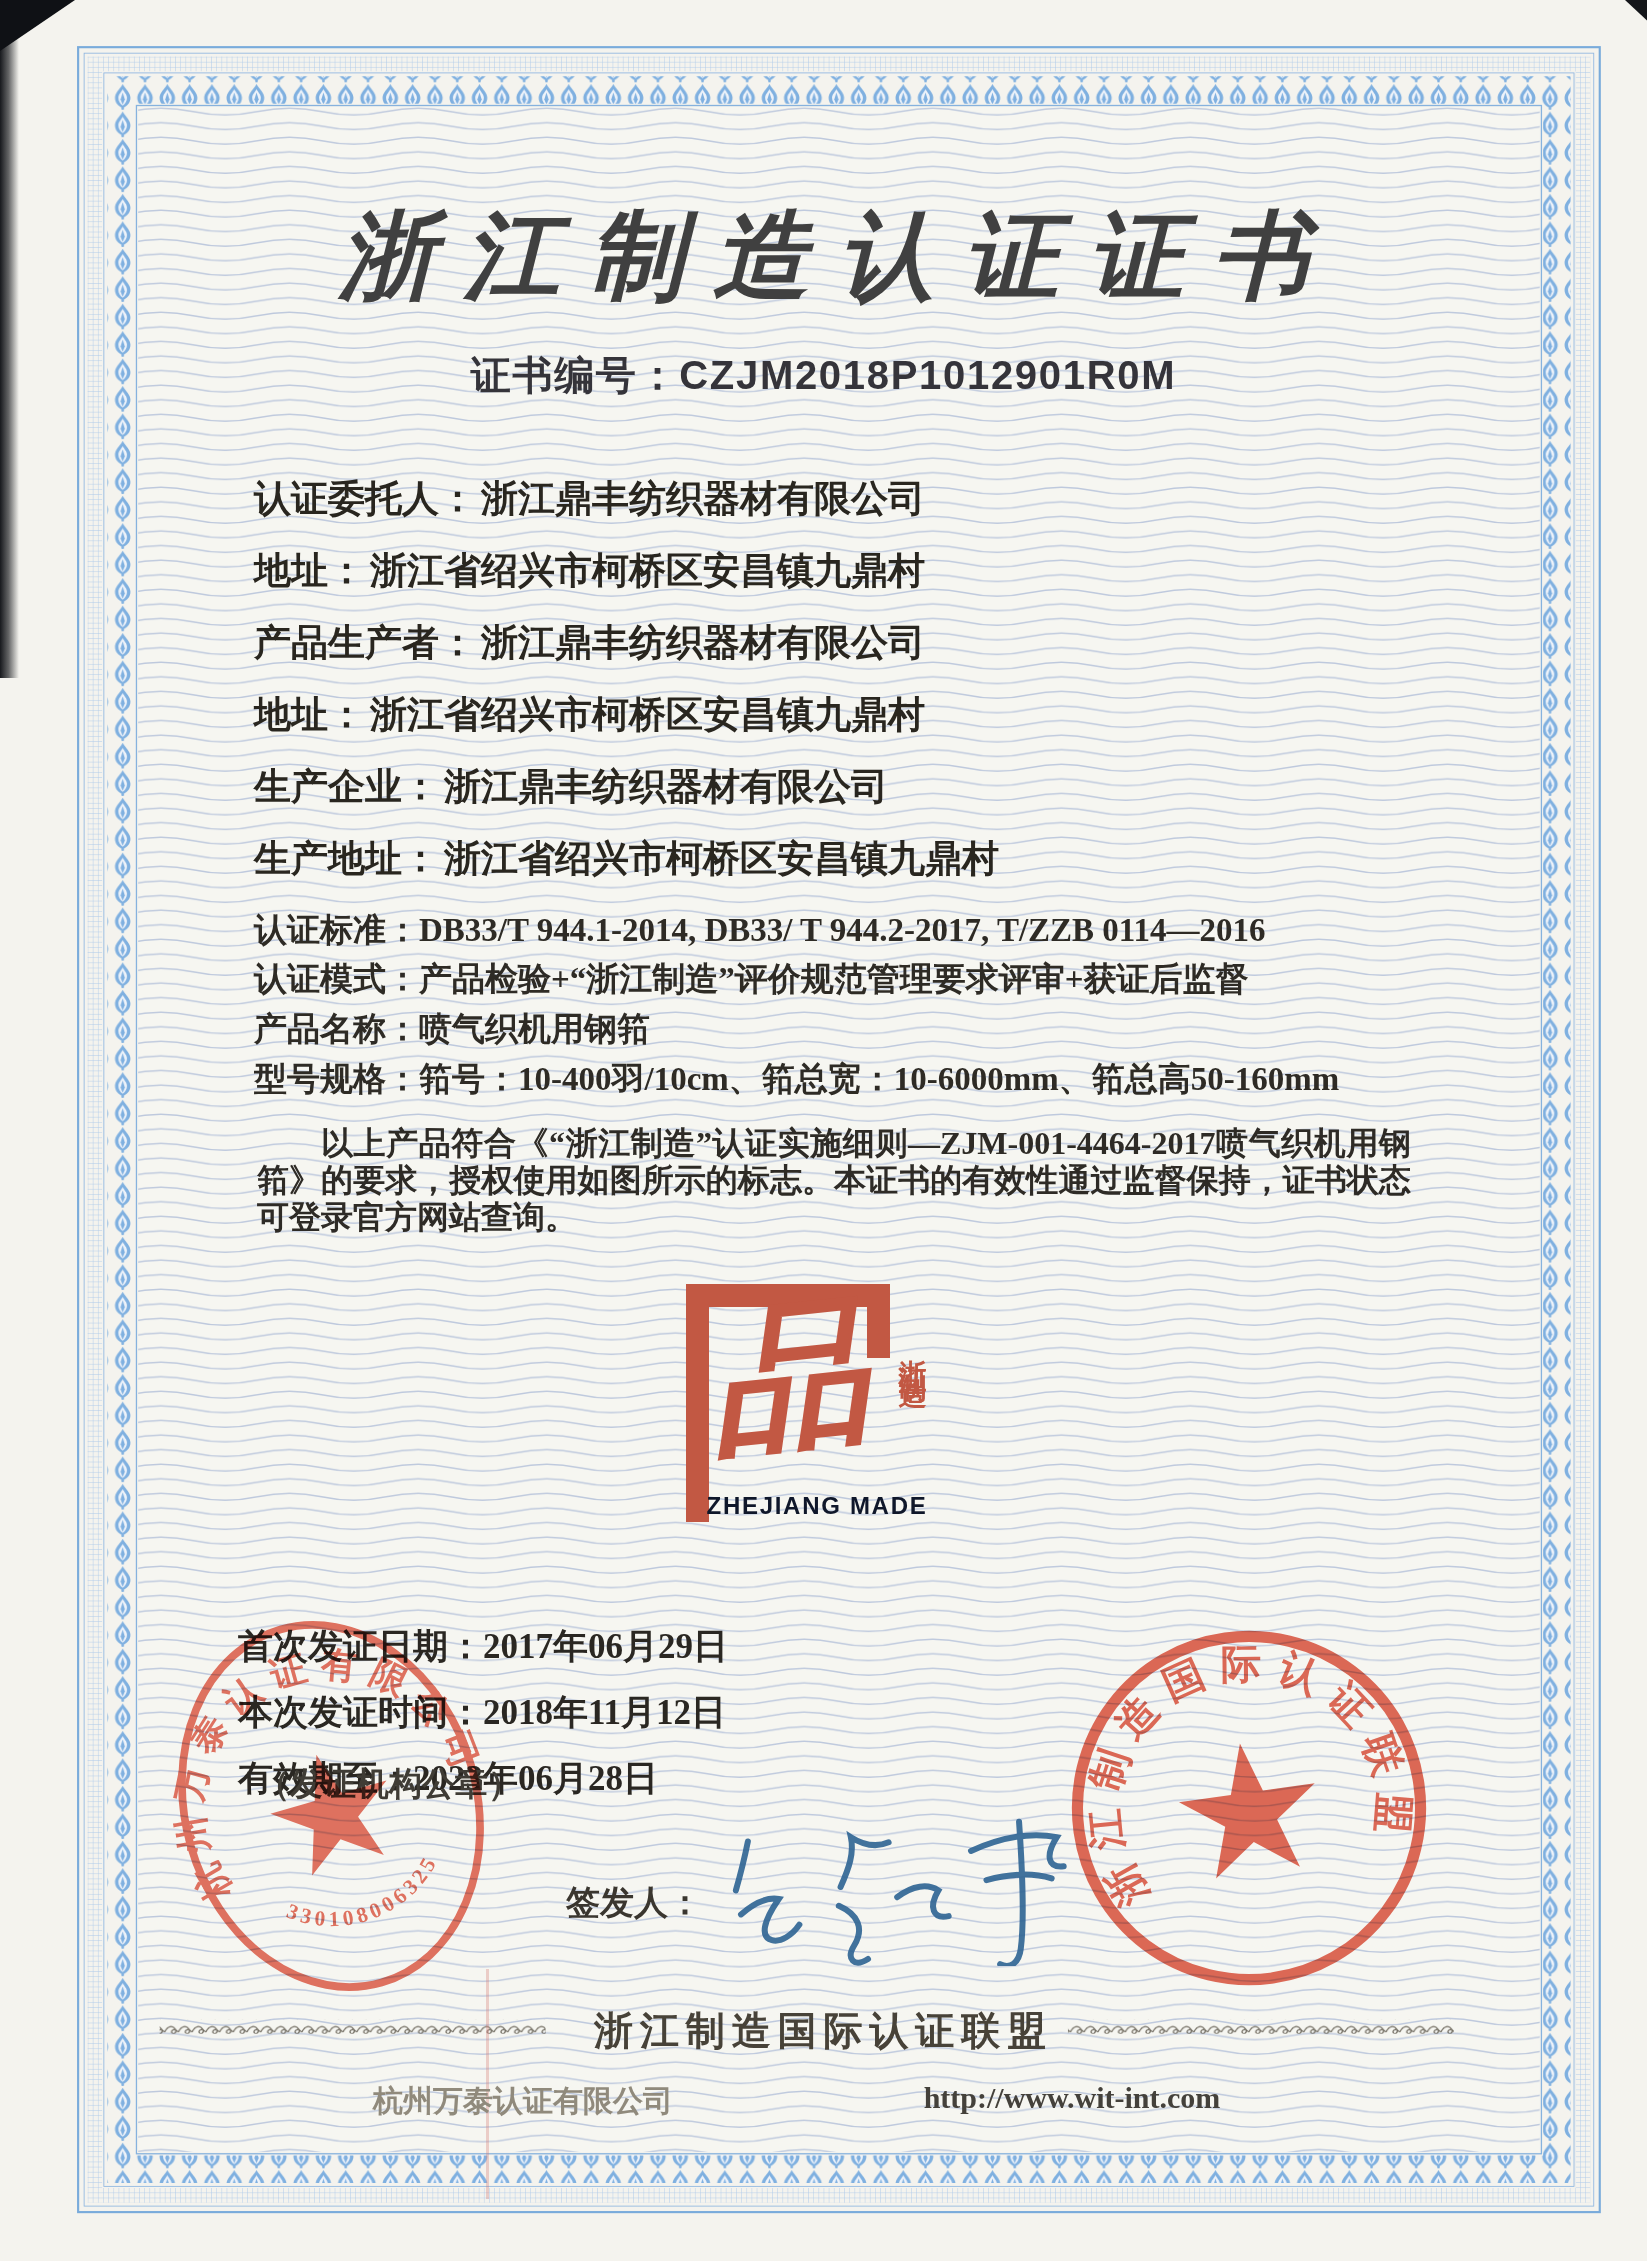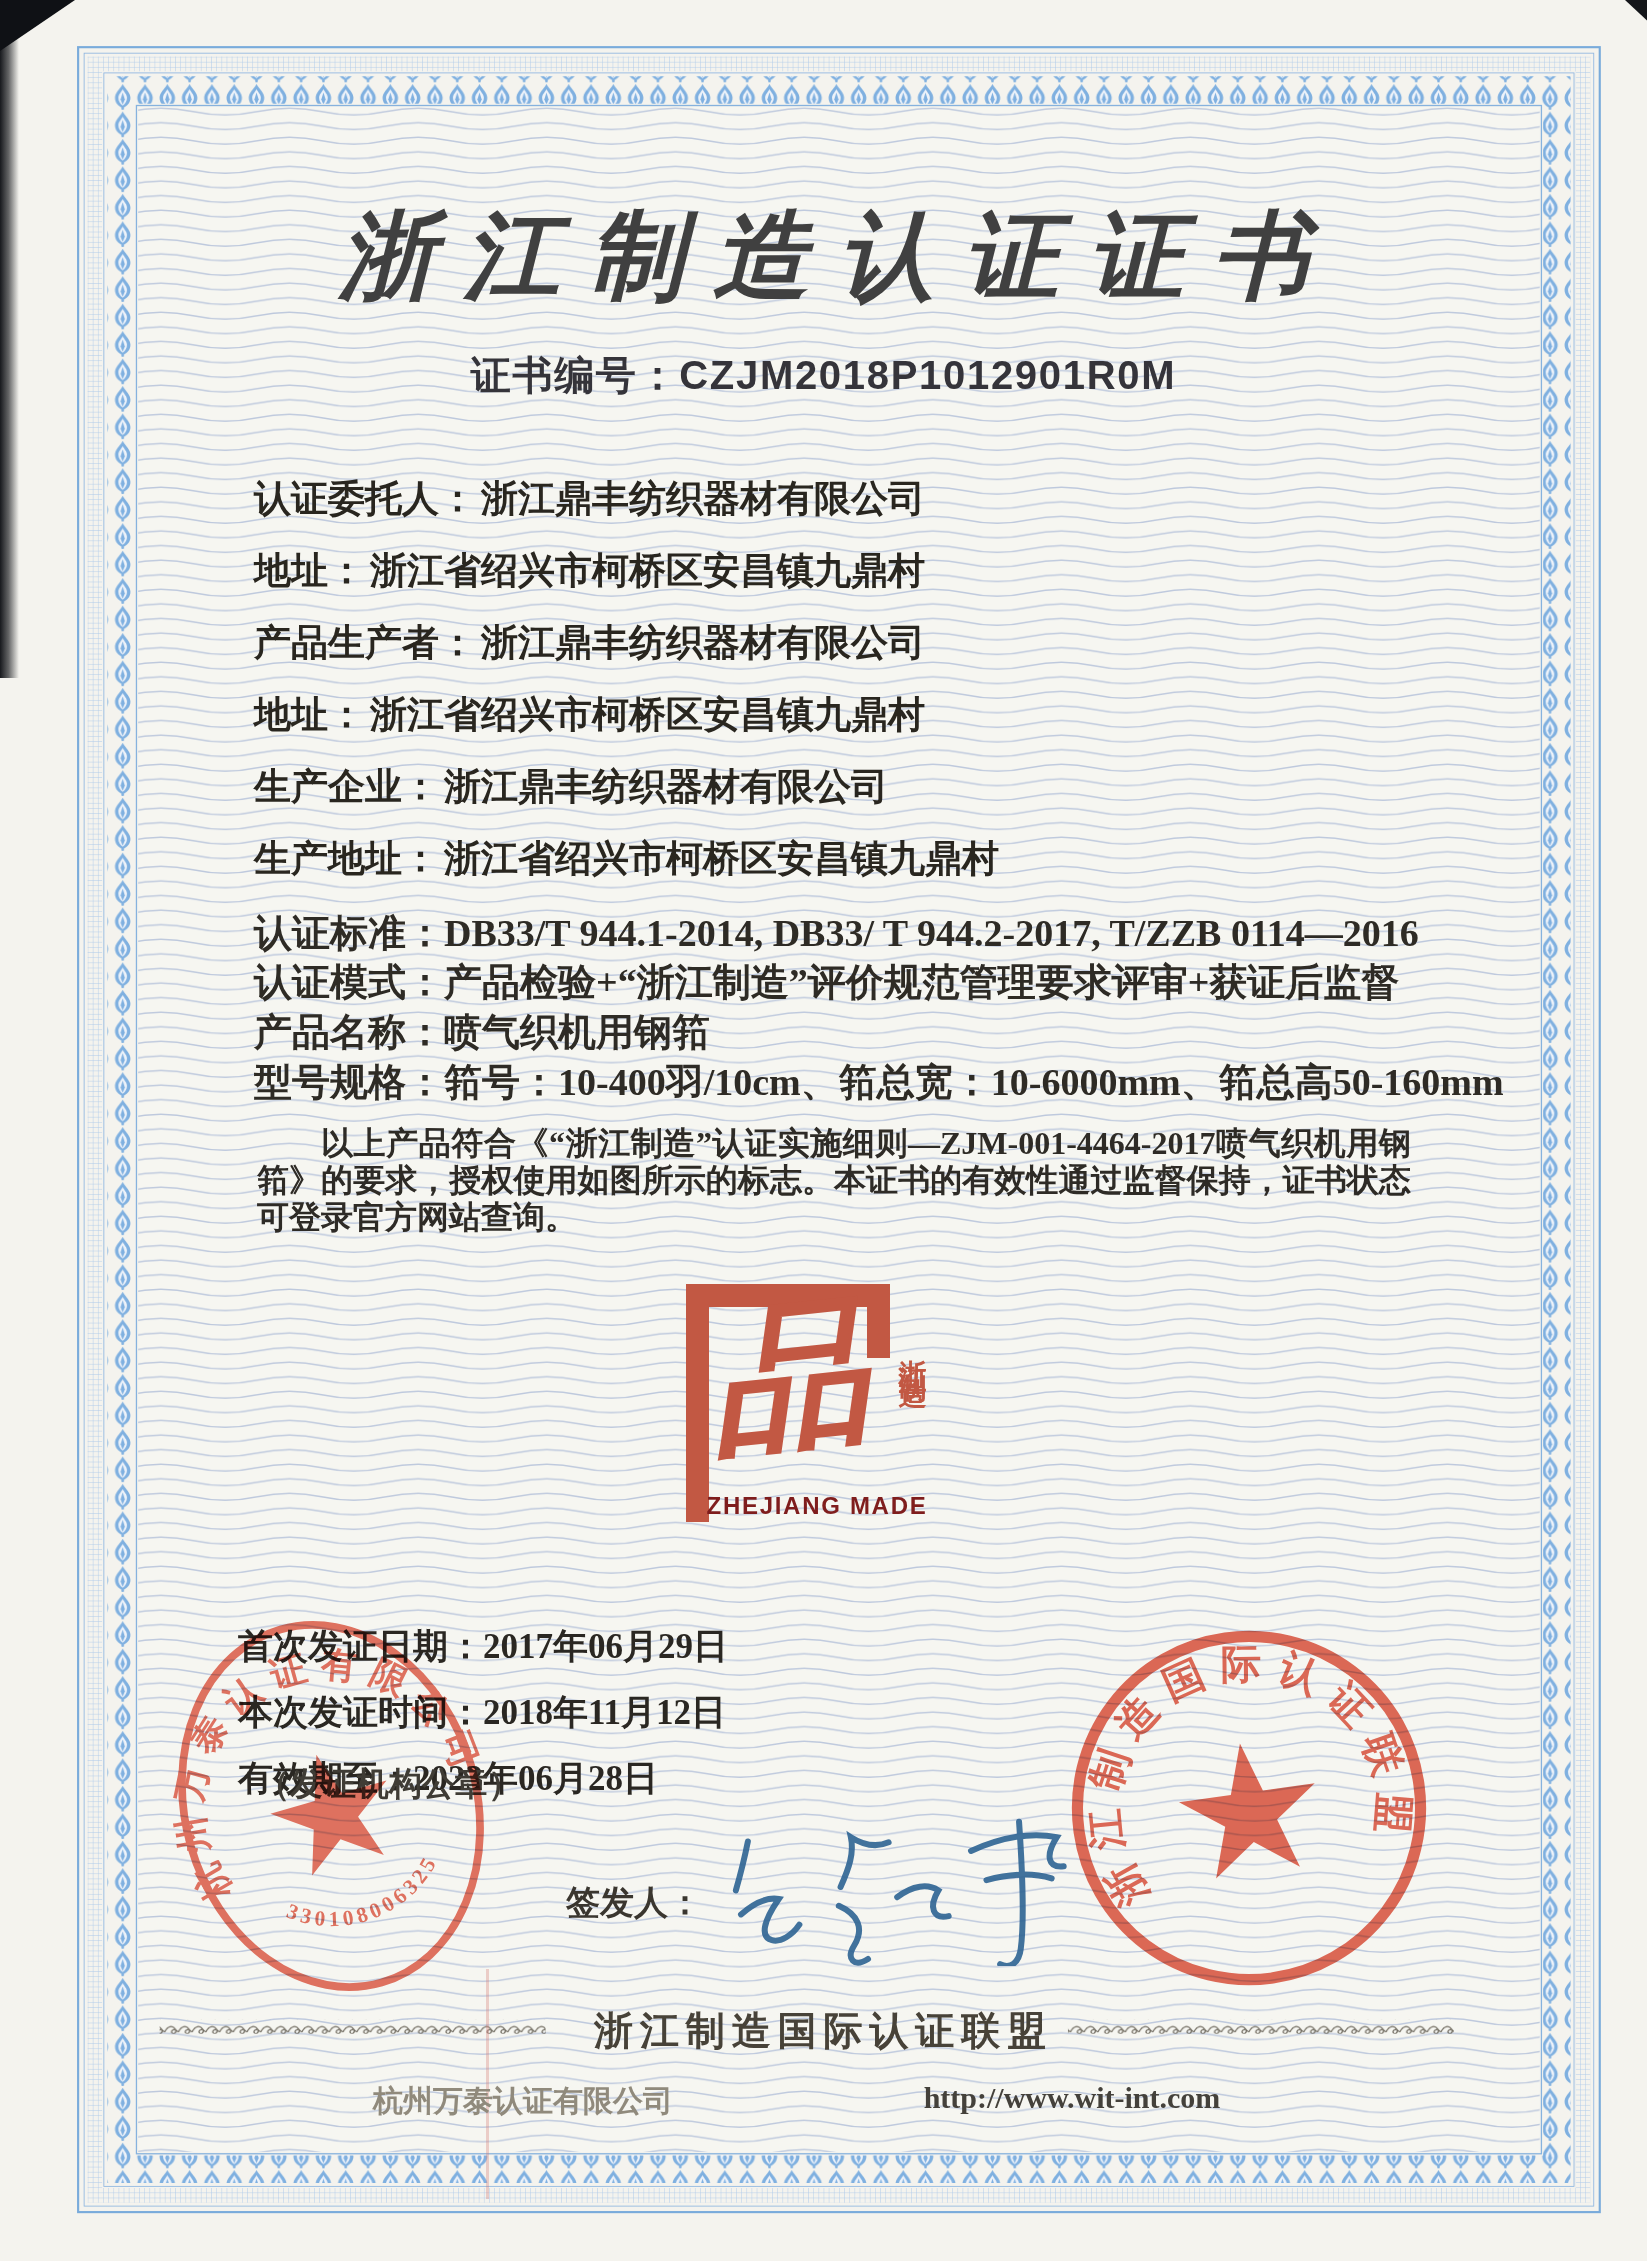--- a/index.html
+++ b/index.html
@@ -26,41 +26,41 @@
     color:#404040;white-space:nowrap;text-indent:.3em;
   }
   .certno{
     position:absolute;left:0;right:0;top:348px;text-align:center;z-index:2;
     font-family:"Liberation Sans","DejaVu Sans",sans-serif;
     font-size:40px;font-weight:700;color:#35343a;letter-spacing:1.7px;white-space:nowrap;
   }
   .field{position:absolute;left:254px;z-index:2;font-size:37px;font-weight:700;
     color:#29261f;white-space:nowrap;font-family:Liberation Mono, monospace;}
   .field .flabel{margin-right:5.1px;}
-  .spec{position:absolute;left:254px;z-index:2;font-size:38px;color:#2e2b25;white-space:nowrap;}
+  .spec{position:absolute;left:254px;z-index:2;font-size:33px;color:#2e2b25;white-space:nowrap;}
   .spec .slabel{font-weight:700;}
   .spec .svalue{font-weight:600;}
   .statement{
     position:absolute;left:257px;top:1125px;width:1154px;z-index:2;margin:0;
     font-size:32px;line-height:37px;font-weight:600;color:#2e2b26;
     text-indent:2em;text-align:justify;
   }
   
   .logo{position:absolute;left:686px;top:1284px;width:250px;height:238px;z-index:2;}
   .logo .bar{position:absolute;background:#c25843;}
   .logo .bar-left{left:0;top:0;width:23px;height:238px;}
   .logo .bar-top{left:0;top:0;width:204px;height:23px;}
   .logo .bar-leg{left:181px;top:0;width:23px;height:74px;}
   .logo .glyph{position:absolute;left:24px;top:6.9px;font-size:158px;line-height:1.1;
     color:#c25843;font-style:italic;font-weight:700;transform:rotate(-6deg);}
   .logo .side{position:absolute;right:5.1px;top:53px;writing-mode:vertical-rl;text-orientation:upright;
     font-size:28px;font-weight:700;letter-spacing:6.9px;color:#c25843;}
   .logo .caption{position:absolute;left:12px;right:0;bottom:1.7px;text-align:center;
     font-family:"Liberation Sans","DejaVu Sans",sans-serif;
-    font-size:24px;font-weight:700;letter-spacing:1.7px;color:#7f1d1d;white-space:nowrap;}
+    font-size:24px;font-weight:700;letter-spacing:1.7px;color:#0f172a;white-space:nowrap;}
   .date-row{position:absolute;left:238px;z-index:2;font-size:35px;font-weight:700;
     color:#2a2722;white-space:nowrap;margin-top:48px;}
   .seal-note{position:absolute;left:257px;top:1762px;z-index:2;font-size:33px;font-weight:600;
     color:#3f3c35;white-space:nowrap;}
   .issuer{position:absolute;left:566px;top:1880px;z-index:2;font-size:34px;font-weight:600;
     color:#3a362f;white-space:nowrap;}
   .sig{position:absolute;left:729px;top:1777px;z-index:3;}
   .stamp{position:absolute;z-index:4;mix-blend-mode:multiply;opacity:.84;}
   .stampL{left:168px;top:1606px;}
   .stampR{left:1062px;top:1621px;}

